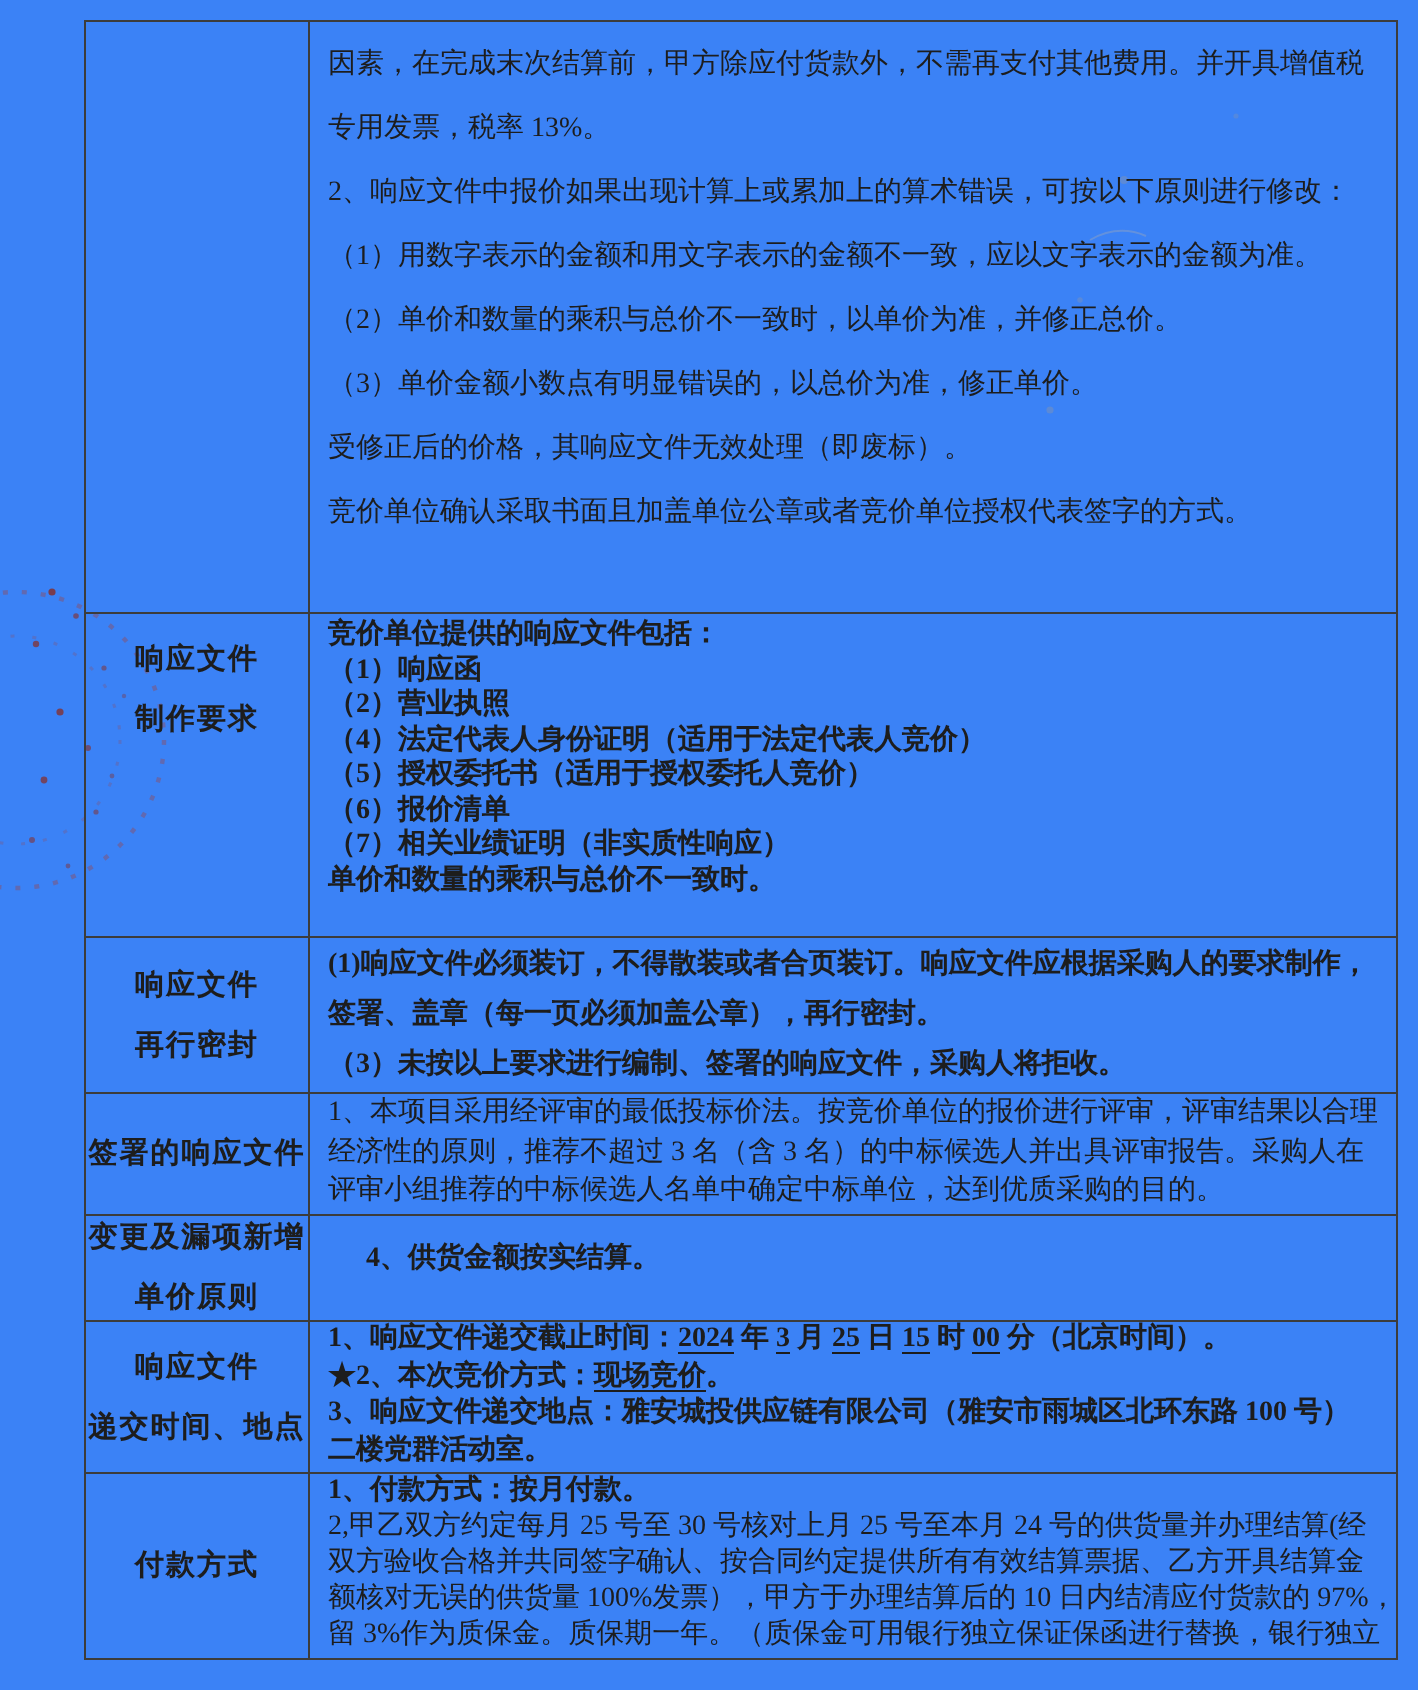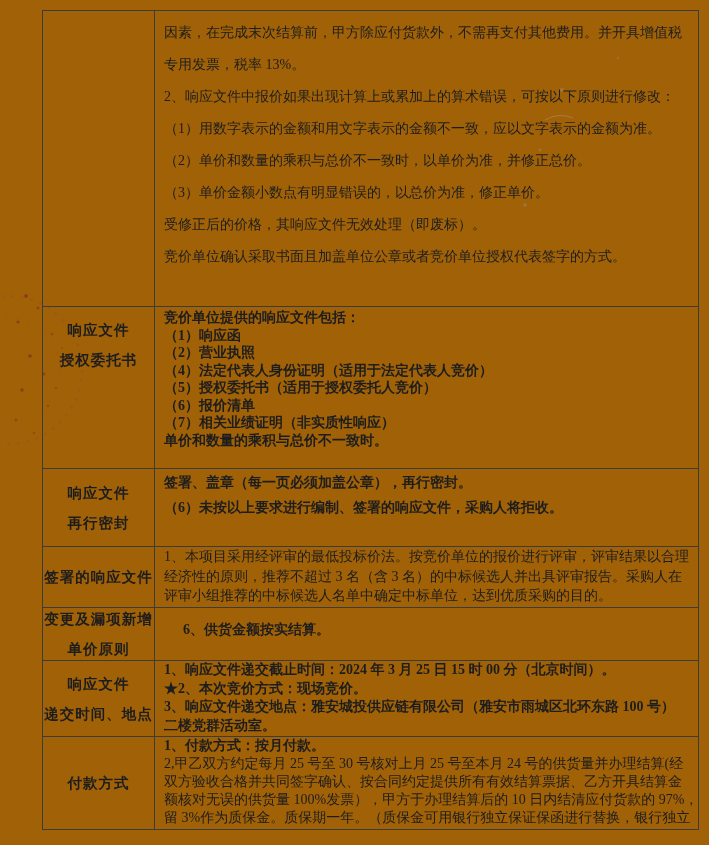--- a/index.html
+++ b/index.html
@@ -1,37 +1,37 @@
 <!DOCTYPE html>
 <html><head>
 <meta charset="utf-8">
 <style>
   html,body{margin:0;padding:0;background:#ffffff;}
   .page{
-    position:relative;width:709px;height:845px;background:#a16207;overflow:hidden;
+    position:relative;width:709px;height:845px;background:#3b82f6;overflow:hidden;
     font-family:"Liberation Serif","DejaVu Serif",serif;color:#1d1d1d;
   }
   .doc-table{
     position:absolute;left:42px;top:10px;width:657px;
     border:1.6px solid #3c3c3c;box-sizing:border-box;background:transparent;
   }
   .row{display:flex;box-sizing:border-box;border-bottom:1.6px solid #3c3c3c;}
   .row:last-child{border-bottom:none;}
   .cell{box-sizing:border-box;}
   .header{
     flex:0 0 112px;width:112px;border-right:1.6px solid #3c3c3c;
     display:flex;flex-direction:column;justify-content:center;align-items:center;
     font-weight:bold;font-size:14.5px;
   }
   .header.top{justify-content:flex-start;padding-top:8px;}
   .hline{line-height:20px;margin:5px 0;letter-spacing:1px;white-space:nowrap;}
   .content{flex:1;min-width:0;padding-left:9px;padding-right:4px;font-size:14px;overflow:hidden;}
   .cline{white-space:nowrap;}
   .b{font-weight:bold;}
-  .u{text-underline-offset:3px;}
+  .u{text-decoration:underline;text-underline-offset:3px;}
   .stamp{position:absolute;left:0;top:278px;pointer-events:none;}
   .noise{position:absolute;left:0;top:0;pointer-events:none;}
 </style>
 </head>
 <body>
 
 <div class="page">
 
   <svg class="stamp" width="120" height="190" viewBox="0 0 120 190">
     <circle cx="8" cy="92" r="74" fill="none" stroke="#a83c32" stroke-width="2.2" stroke-dasharray="2.5 7" opacity="0.35"></circle>
@@ -74,63 +74,64 @@
           <div class="cline">（2）单价和数量的乘积与总价不一致时，以单价为准，并修正总价。</div>
           <div class="cline">（3）单价金额小数点有明显错误的，以总价为准，修正单价。</div>
           <div class="cline">受修正后的价格，其响应文件无效处理（即废标）。</div>
           <div class="cline">竞价单位确认采取书面且加盖单位公章或者竞价单位授权代表签字的方式。</div>
         </div>
   </div>
 
   <div class="row" style="height: 162px;">
     <div class="cell header top">
           <div class="hline">响应文件</div>
-          <div class="hline">授权委托书</div>
+          <div class="hline">制作要求</div>
         </div>
     <div class="cell content" style="line-height: 17.5px; padding-top: 2px;">
           <div class="cline b">竞价单位提供的响应文件包括：</div>
           <div class="cline b">（1）响应函</div>
           <div class="cline b">（2）营业执照</div>
           <div class="cline b">（4）法定代表人身份证明（适用于法定代表人竞价）</div>
           <div class="cline b">（5）授权委托书（适用于授权委托人竞价）</div>
           <div class="cline b">（6）报价清单</div>
           <div class="cline b">（7）相关业绩证明（非实质性响应）</div>
           <div class="cline b">单价和数量的乘积与总价不一致时。</div>
         </div>
   </div>
 
   <div class="row" style="height: 78px;">
     <div class="cell header">
           <div class="hline">响应文件</div>
           <div class="hline">再行密封</div>
         </div>
     <div class="cell content" style="line-height: 25px; padding-top: 1px;">
+          <div class="cline b">(1)响应文件必须装订，不得散装或者合页装订。响应文件应根据采购人的要求制作，</div>
           <div class="cline b">签署、盖章（每一页必须加盖公章），再行密封。</div>
-          <div class="cline b">（6）未按以上要求进行编制、签署的响应文件，采购人将拒收。</div>
+          <div class="cline b">（3）未按以上要求进行编制、签署的响应文件，采购人将拒收。</div>
         </div>
   </div>
 
   <div class="row" style="height: 61px;">
     <div class="cell header">
           <div class="hline">签署的响应文件</div>
         </div>
     <div class="cell content" style="line-height: 19.5px; padding-top: 0px;">
           <div class="cline">1、本项目采用经评审的最低投标价法。按竞价单位的报价进行评审，评审结果以合理</div>
           <div class="cline">经济性的原则，推荐不超过 3 名（含 3 名）的中标候选人并出具评审报告。采购人在</div>
           <div class="cline">评审小组推荐的中标候选人名单中确定中标单位，达到优质采购的目的。</div>
         </div>
   </div>
 
   <div class="row" style="height: 53px; gap: 19px;">
     <div class="cell header">
           <div class="hline">变更及漏项新增</div>
           <div class="hline">单价原则</div>
         </div>
     <div class="cell content" style="line-height: 20px; padding-top: 12px;">
-          <div class="cline b">6、供货金额按实结算。</div>
+          <div class="cline b">4、供货金额按实结算。</div>
         </div>
   </div>
 
   <div class="row" style="height: 76px;">
     <div class="cell header">
           <div class="hline">响应文件</div>
           <div class="hline">递交时间、地点</div>
         </div>
     <div class="cell content" style="line-height: 18.5px; padding-top: 0px;">
           <div class="cline b"><span class="">1、响应文件递交截止时间：</span><span class="u">2024</span><span class=""> 年 </span><span class="u">3</span><span class=""> 月 </span><span class="u">25</span><span class=""> 日 </span><span class="u">15</span><span class=""> 时 </span><span class="u">00</span><span class=""> 分（北京时间）。</span></div>

